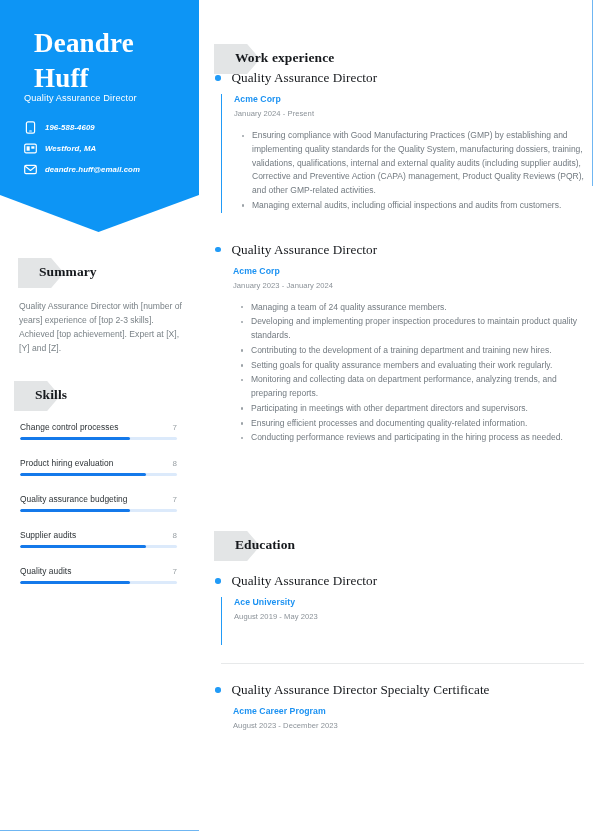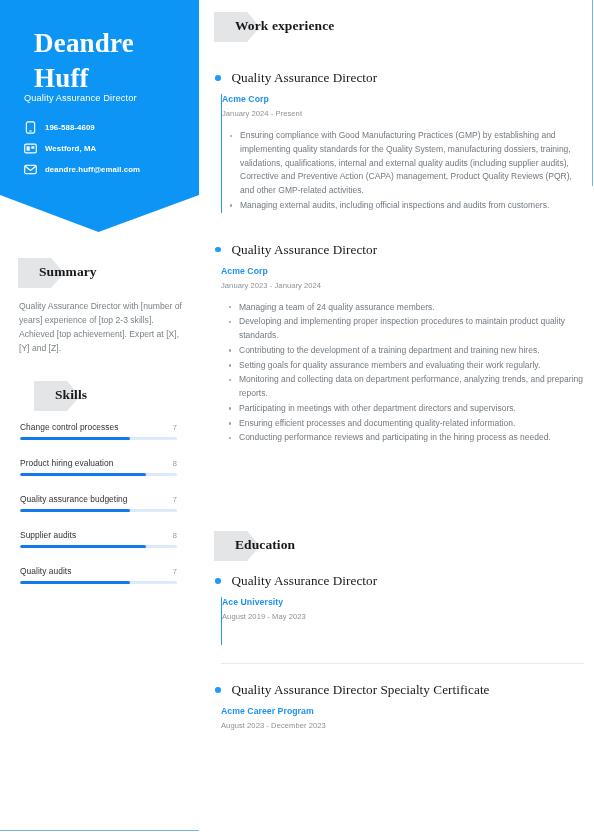--- a/index.html
+++ b/index.html
@@ -75,20 +75,21 @@
     position: absolute;
     left: 24px;
     top: 119px;
     width: 170px;
   }
   .contact-row {
     display: flex;
     align-items: center;
     height: 17px;
     margin-bottom: 4px;
+    font-style: italic;
   }
   .contact-icon {
     width: 13px;
     height: 13px;
     margin-right: 8px;
     flex: 0 0 13px;
     display: flex;
     align-items: center;
     justify-content: center;
   }
@@ -133,21 +134,21 @@
   .summary-text {
     position: absolute;
     left: 19px;
     top: 300px;
     width: 170px;
     color: #7a8287;
     font-size: 8.6px;
     line-height: 1.62;
   }
 
-  .skills-head { position: absolute; left: 34px; top: 381px; width: 170px; }
+  .skills-head { position: absolute; left: 14px; top: 381px; width: 170px; }
 
   .skills-list {
     position: absolute;
     left: 20px;
     top: 422px;
     width: 157px;
   }
   .skill-item { margin-bottom: 18.5px; }
   .skill-row {
     display: flex;
@@ -181,21 +182,21 @@
     border-radius: 2px;
   }
 
   
   .right-col {
     position: absolute;
     left: 214px;
     top: 0;
     width: 370px;
   }
-  .work-head { position: absolute; left: 0; top: 12px; width: 330px; }
+  .work-head { position: absolute; left: 0; top: 44px; width: 330px; }
   .edu-head  { position: absolute; left: 0; top: 531px; width: 330px; }
 
   .entries-work { position: absolute; left: 0; top: 70px; width: 370px; }
   .entries-edu  { position: absolute; left: 0; top: 573px; width: 370px; }
 
   .entry { position: relative; }
   .entry-title-row {
     display: flex;
     align-items: center;
     margin-bottom: 8px;
@@ -210,21 +211,21 @@
     margin-left: 1px;
   }
   .entry-title {
     font-family: "Liberation Serif", serif;
     font-size: 13.2px;
     color: #16191d;
     letter-spacing: 0.05px;
   }
   .entry-body {
     margin-left: 7px;
-    padding-left: 0;
+    padding-left: 12px;
     border-left: 1.6px solid #219bf7;
   }
   .entry-body.no-rule { border-left: none; }
   .org {
     color: #1c92f2;
     font-size: 8.7px;
     font-weight: bold;
     letter-spacing: 0.05px;
     margin-bottom: 5px;
   }

